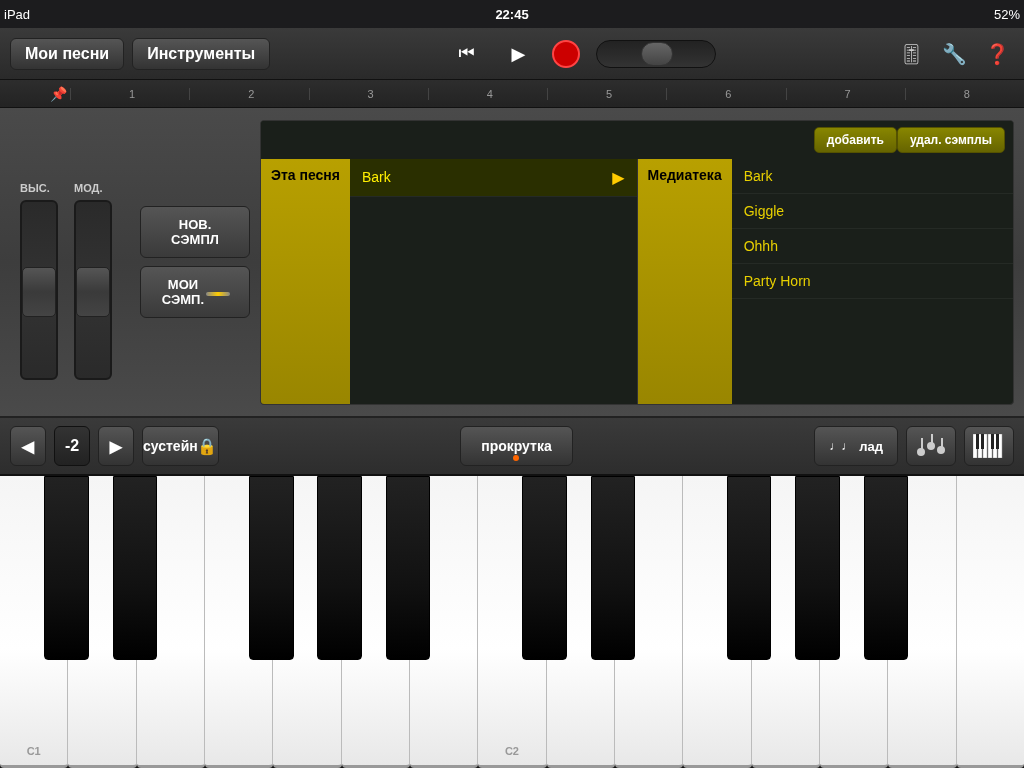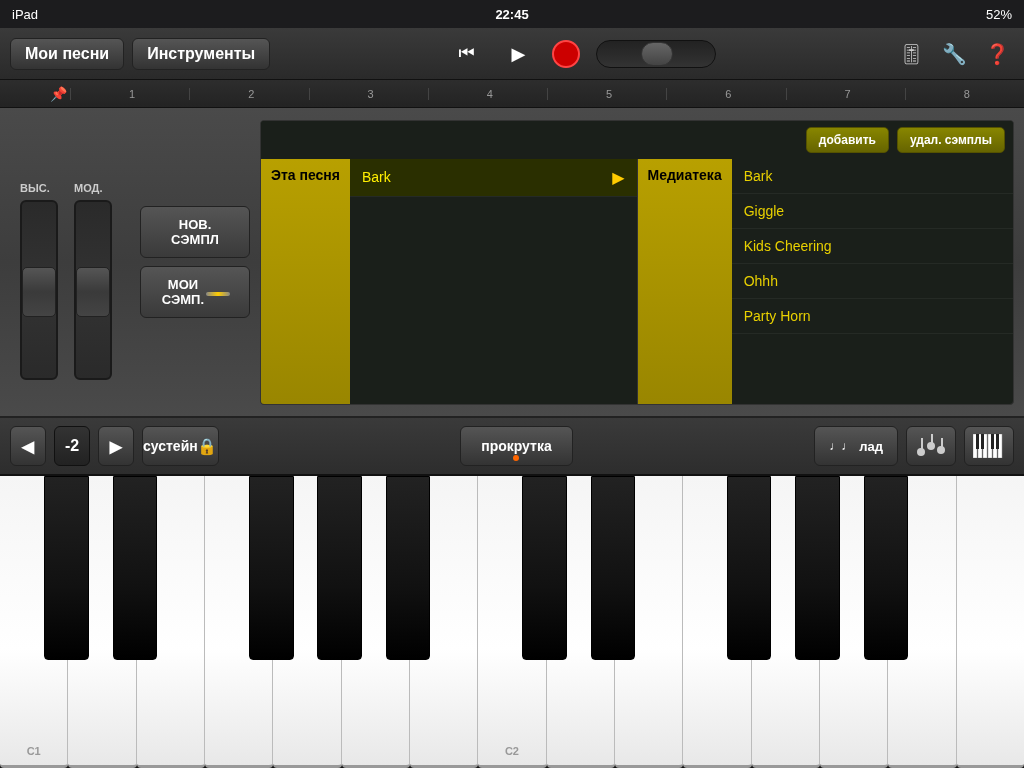--- a/index.html
+++ b/index.html
@@ -2,21 +2,21 @@
 <html><head>
   <meta charset="utf-8">
   <style>
     * { box-sizing: border-box; margin: 0; padding: 0; }
     body { width: 1024px; height: 768px; overflow: hidden; background: #1a1a1a; font-family: 'Helvetica Neue', Arial, sans-serif; }
 
     
     #status-bar {
       width: 100%; height: 28px; background: #1c1c1e;
       display: flex; align-items: center; justify-content: space-between;
-      padding: 0 12px; color: #fff; font-size: 13px; font-weight: 500;
+      padding: 0 4px; color: #fff; font-size: 13px; font-weight: 500;
     }
     #status-bar .time { position: absolute; left: 50%; transform: translateX(-50%); font-weight: 600; }
     #status-bar .battery { display: flex; align-items: center; gap: 4px; }
 
     
     #toolbar {
       width: 100%; height: 52px; background: linear-gradient(180deg, #3a3a3a 0%, #2a2a2a 100%);
       border-bottom: 1px solid #111;
       display: flex; align-items: center; padding: 0 10px; gap: 8px;
     }
@@ -109,21 +109,21 @@
       border-radius: 2px; margin: 4px auto 0;
     }
 
     
     #sample-content {
       flex: 1; height: 285px;
       background: #1a1f1a; border-radius: 4px; overflow: hidden;
       border: 1px solid #333; display: flex; flex-direction: column;
     }
     #sample-toolbar {
-      display: flex; justify-content: flex-end; gap: 8px; padding: 6px 8px;
+      display: flex; justify-content: flex-end; padding: 6px 8px;
       background: #1a1f1a;
     }
     .sample-action-btn {
       background: linear-gradient(180deg, #888600 0%, #666400 100%);
       border: 1px solid #555200; border-radius: 5px;
       color: #fff; font-size: 12px; font-weight: 700;
       padding: 5px 12px; cursor: pointer;
     }
     #sample-lists {
       display: flex; flex: 1; overflow: hidden;
@@ -326,23 +326,20 @@
       </div>
 
       <div class="sample-col">
         <div class="sample-col-header">Медиатека</div>
         <div class="sample-list">
           <div class="sample-item">
             <span>Bark</span>
           </div>
           <div class="sample-item">
             <span>Giggle</span>
-          </div>
-          <div class="sample-item">
-            <span>Kids Cheering</span>
           </div>
           <div class="sample-item">
             <span>Ohhh</span>
           </div>
           <div class="sample-item">
             <span>Party Horn</span>
           </div>
         </div>
       </div>
     </div>

